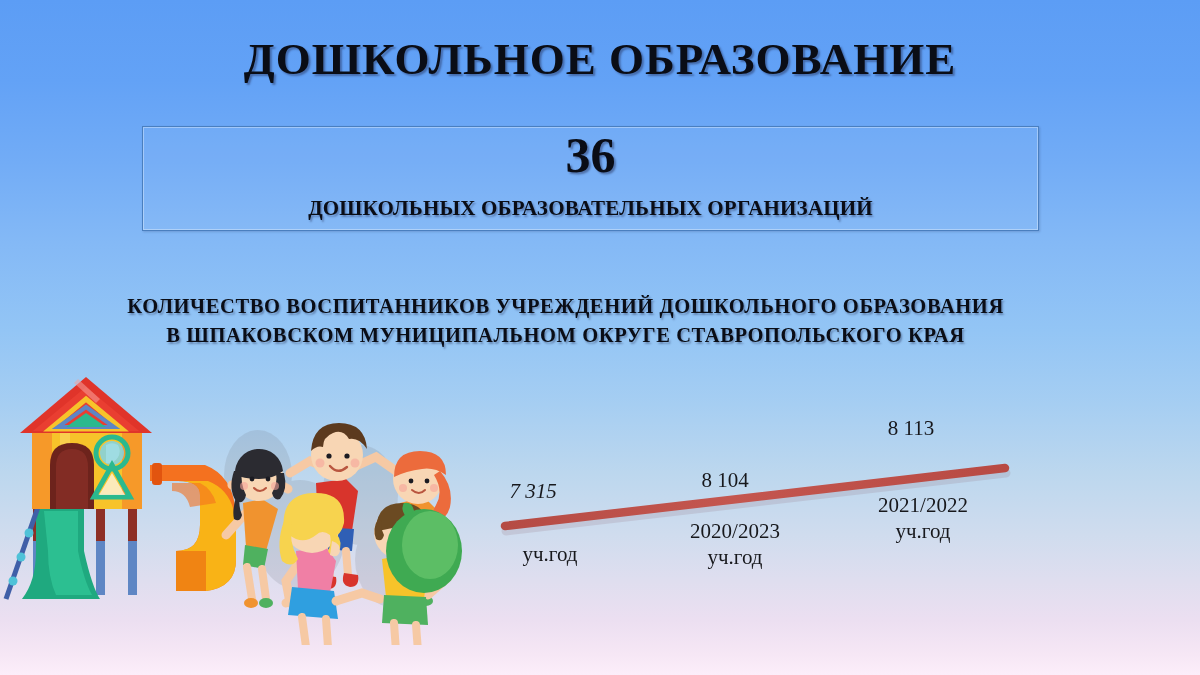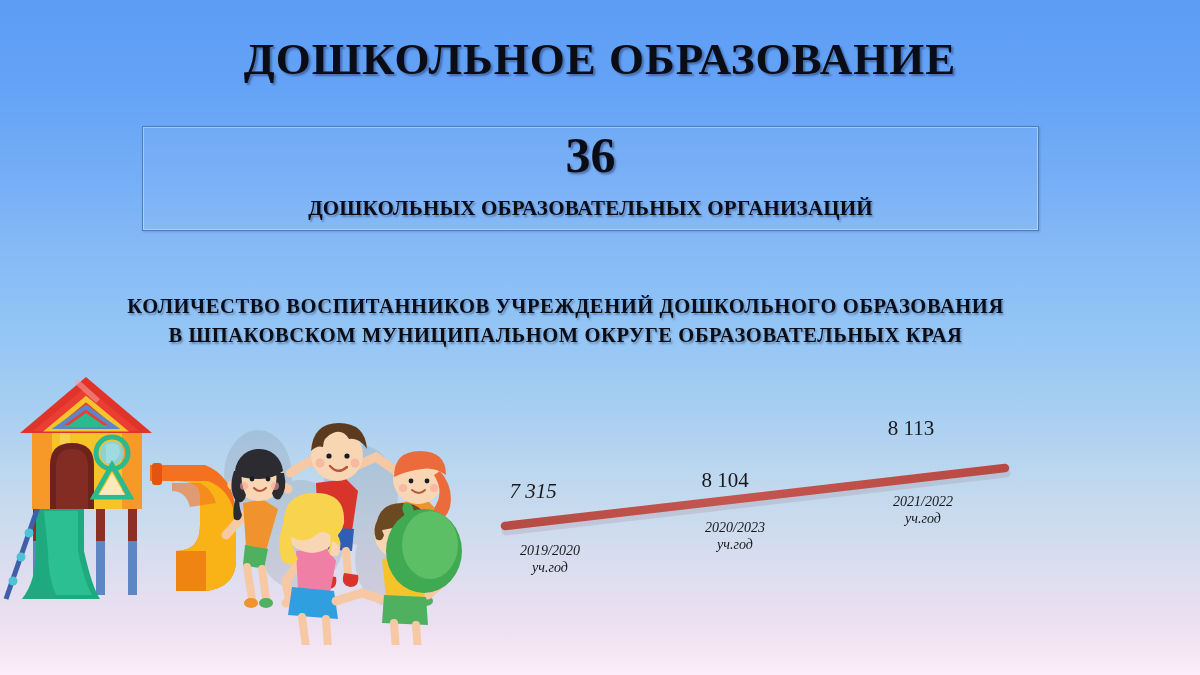--- a/index.html
+++ b/index.html
@@ -112,21 +112,21 @@
   .chart svg { display: block; }
 
   .pt-value, .pt-label {
     position: absolute;
     text-align: center;
     color: #17181c;
     white-space: nowrap;
     font-family: "Liberation Serif", "DejaVu Serif", serif;
   }
   .pt-value { font-size: 21px; }
-  .pt-label { font-size: 14px; line-height: 1.22; font-style: italic; }
+  .pt-label { font-size: 21px; line-height: 1.22; }
 
   .v0 { left: 8px;  top: 64px;  width: 110px; font-style: italic; }
   .v1 { left: 200px; top: 38px;  width: 110px; margin-top: 15px; }
   .v2 { left: 386px; top: 1px;  width: 110px; }
 
   .l0 { left: 0px;   top: 127px; width: 160px; }
   .l1 { left: 185px; top: 104px; width: 160px; }
   .l2 { left: 368px; top: 78px;  width: 170px; }
 </style>
 </head>
@@ -136,21 +136,21 @@
 
   <div class="slide-title">ДОШКОЛЬНОЕ ОБРАЗОВАНИЕ</div>
 
   <div class="count-box">
     <div class="count-number">36</div>
     <div class="count-caption">ДОШКОЛЬНЫХ ОБРАЗОВАТЕЛЬНЫХ ОРГАНИЗАЦИЙ</div>
   </div>
 
   <div class="subtitle">
     <span class="ln">КОЛИЧЕСТВО ВОСПИТАННИКОВ УЧРЕЖДЕНИЙ ДОШКОЛЬНОГО ОБРАЗОВАНИЯ</span>
-    <span class="ln">В ШПАКОВСКОМ МУНИЦИПАЛЬНОМ ОКРУГЕ ОБРАЗОВАТЕЛЬНЫХ КРАЯ</span>
+    <span class="ln">В ШПАКОВСКОМ МУНИЦИПАЛЬНОМ ОКРУГЕ СТАВРОПОЛЬСКОГО КРАЯ</span>
   </div>
 
   <div class="illustration">
     <svg width="480" height="290" viewBox="0 0 480 290" xmlns="http://www.w3.org/2000/svg">
 
       <g opacity="0.16" fill="#6b6f7a">
         <ellipse cx="258" cy="120" rx="34" ry="45"></ellipse>
         <ellipse cx="300" cy="180" rx="45" ry="55"></ellipse>
         <ellipse cx="360" cy="140" rx="38" ry="50"></ellipse>
         <ellipse cx="395" cy="205" rx="40" ry="48"></ellipse>
@@ -314,21 +314,20 @@
       <path d="M35 112 L535 54" stroke="#8a5f6a" stroke-width="9" stroke-linecap="round" opacity="0.16" transform="translate(1,4)"></path>
 
       <path d="M35 111 L535 53" stroke="url(#lineGrad)" stroke-width="8.5" stroke-linecap="round" fill="none"></path>
     </svg>
 
     <div class="pt-value v0">7 315</div>
     <div class="pt-value v1">8 104</div>
     <div class="pt-value v2">8 113</div>
 
     <div class="pt-label l0">
-      <div>2019/2020</div>
       <div>уч.год</div>
     </div>
     <div class="pt-label l1">
       <div>2020/2023</div>
       <div>уч.год</div>
     </div>
     <div class="pt-label l2">
       <div>2021/2022</div>
       <div>уч.год</div>
     </div>

